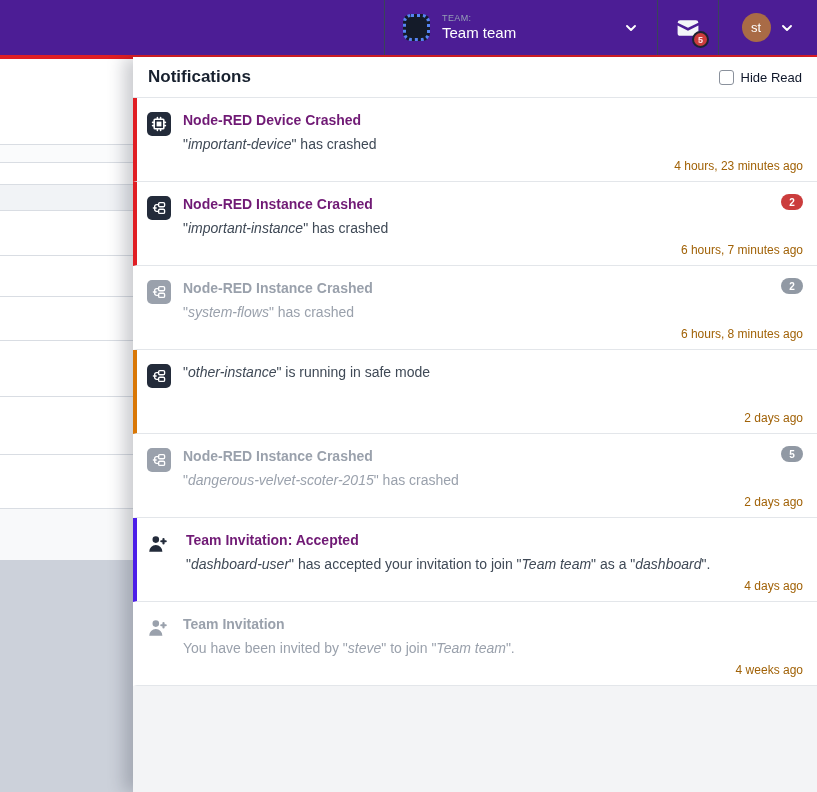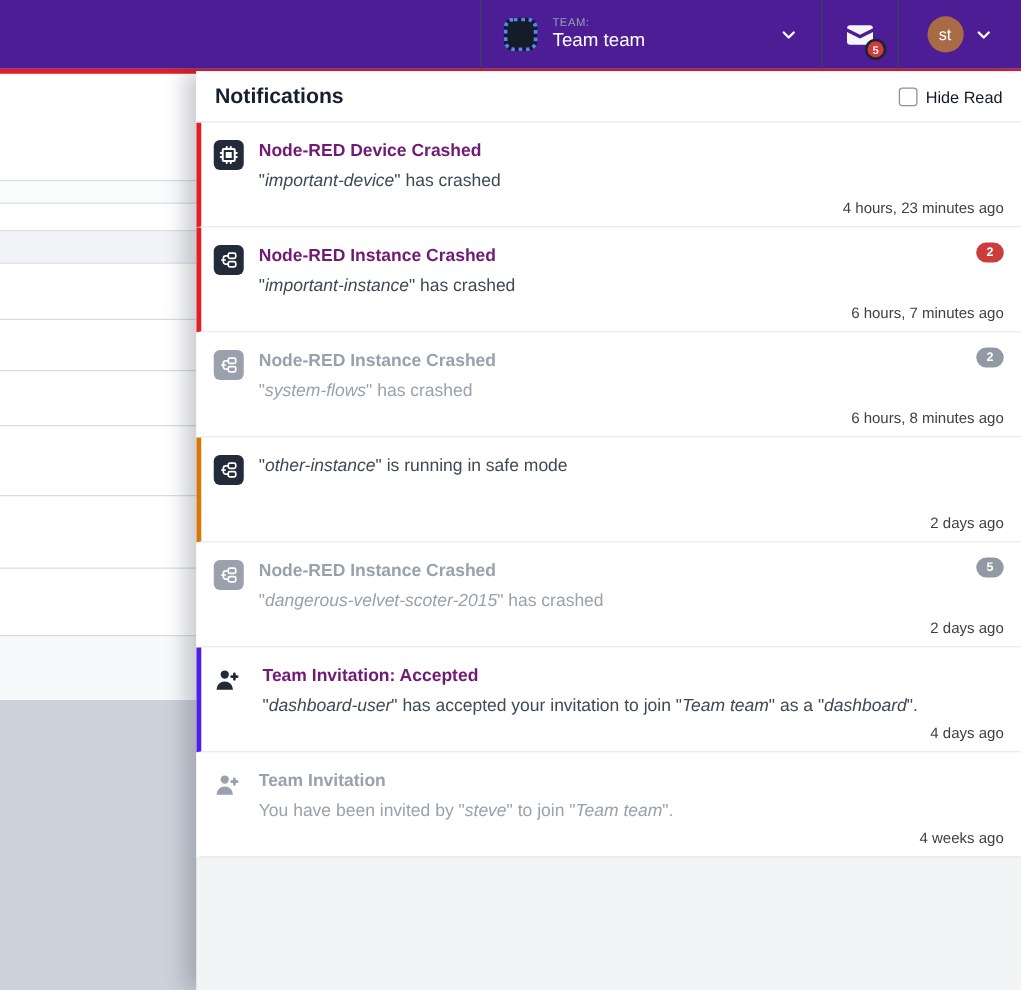--- a/index.html
+++ b/index.html
@@ -43,21 +43,21 @@
   
   .red-line { position:absolute; top:55px; left:0; right:0; height:4px; background:#e01e24; z-index:2; }
   .page-behind { position:absolute; top:59px; left:0; right:0; bottom:0; background:#fff; z-index:1; }
   .bg-line { position:absolute; left:0; right:0; height:1px; background:#d9dde3; }
   .bg-band { position:absolute; left:0; right:0; }
 
   
   .drawer {
     position:absolute; top:57px; left:133px; right:0; bottom:0; z-index:5;
     background:#f3f4f6; box-shadow:-9px 0 16px rgba(20,25,40,.22);
-    display:flex; flex-direction:column;margin-left:24px;
+    display:flex; flex-direction:column;
   }
   .drawer-header {
     height:41px; flex:0 0 auto; background:#fff; border-bottom:1px solid #e3e6ea;
     display:flex; align-items:center; padding:0 15px;
   }
   .drawer-title { font-size:17px; font-weight:bold; color:#17202e; }
   .hide-read { margin-left:auto; display:flex; align-items:center; gap:7px; font-size:13px; color:#0f172a; cursor:pointer; }
   .checkbox { width:15px; height:15px; border:1px solid #8a919c; border-radius:3px; background:#fff; }
 
   .notif-list { flex:1; overflow:hidden; }
@@ -70,21 +70,21 @@
   .icon-box {
     width:24px; height:24px; border-radius:5px; background:#232b3a;
     display:flex; align-items:center; justify-content:center;
   }
   .icon-box svg { width:16px; height:16px; color:#ffffff; }
   .bare-icon { width:22px; height:22px; color:#232b3a; margin-top:1px; }
   .notif-content { flex:1; padding-top:1px; }
   .notif-title { font-size:14px; font-weight:bold; color:#701a75; margin-bottom:8px; }
   .notif-body { font-size:14px; color:#3f4956; }
   .notif-body em { font-style:italic; }
-  .notif-ts { position:absolute; right:14px; bottom:8px; font-size:12px; color:#404040; }
+  .notif-ts { position:absolute; right:14px; bottom:8px; font-size:12px; color:#a16207; }
   .notif-badge {
     position:absolute; right:14px; top:12px; min-width:22px; height:16px; padding:0 6px;
     border-radius:8px; background:#9199a4; color:#fff; font-size:10px; font-weight:bold;
     display:flex; align-items:center; justify-content:center;
   }
   .notif-item.read .notif-title,
   .notif-item.read .notif-body,
   .notif-item.read .notif-body em { color:#9aa1ac; }
   .notif-item.read .icon-box { background:#9aa1ac; }
   .notif-item.read .bare-icon { color:#9aa1ac; }

